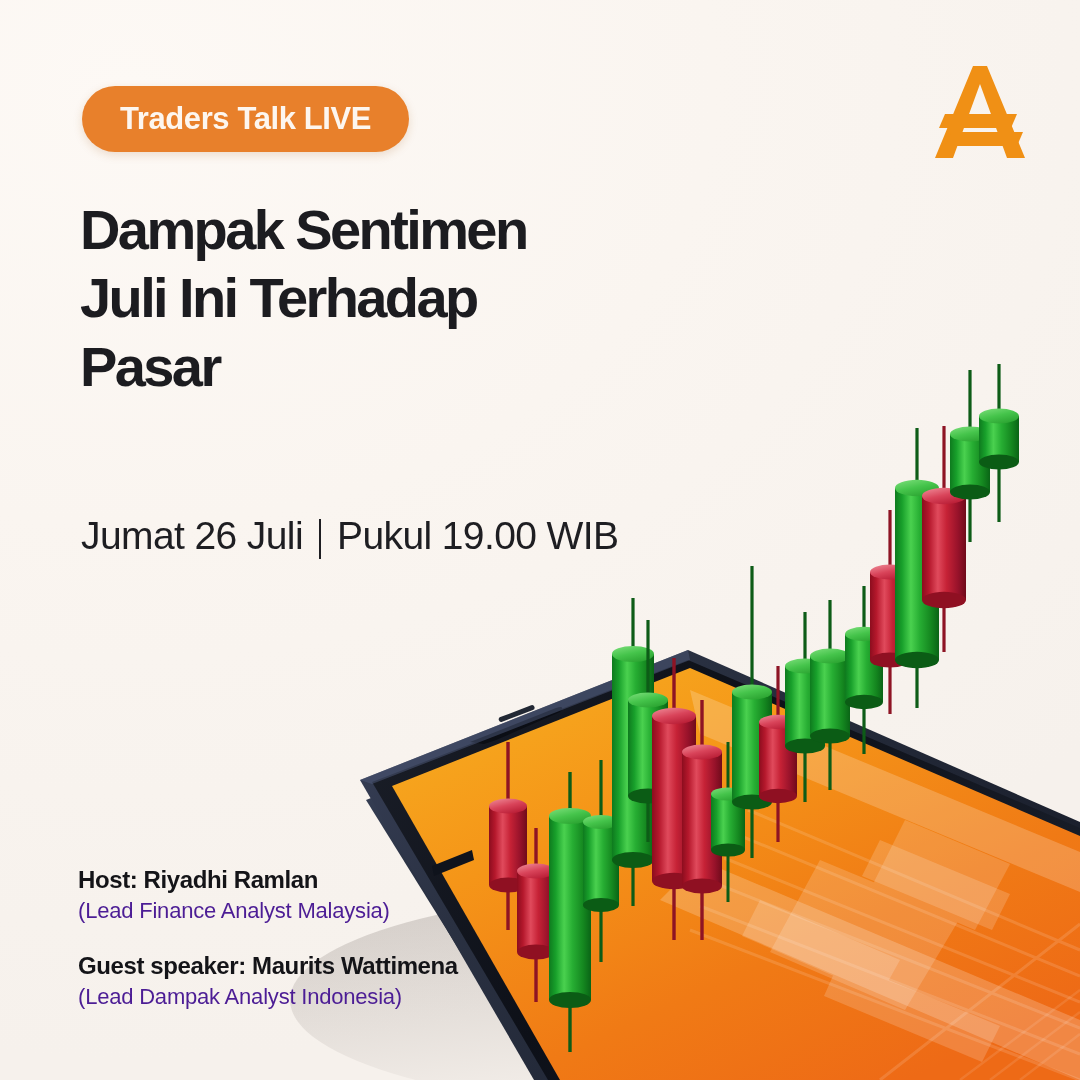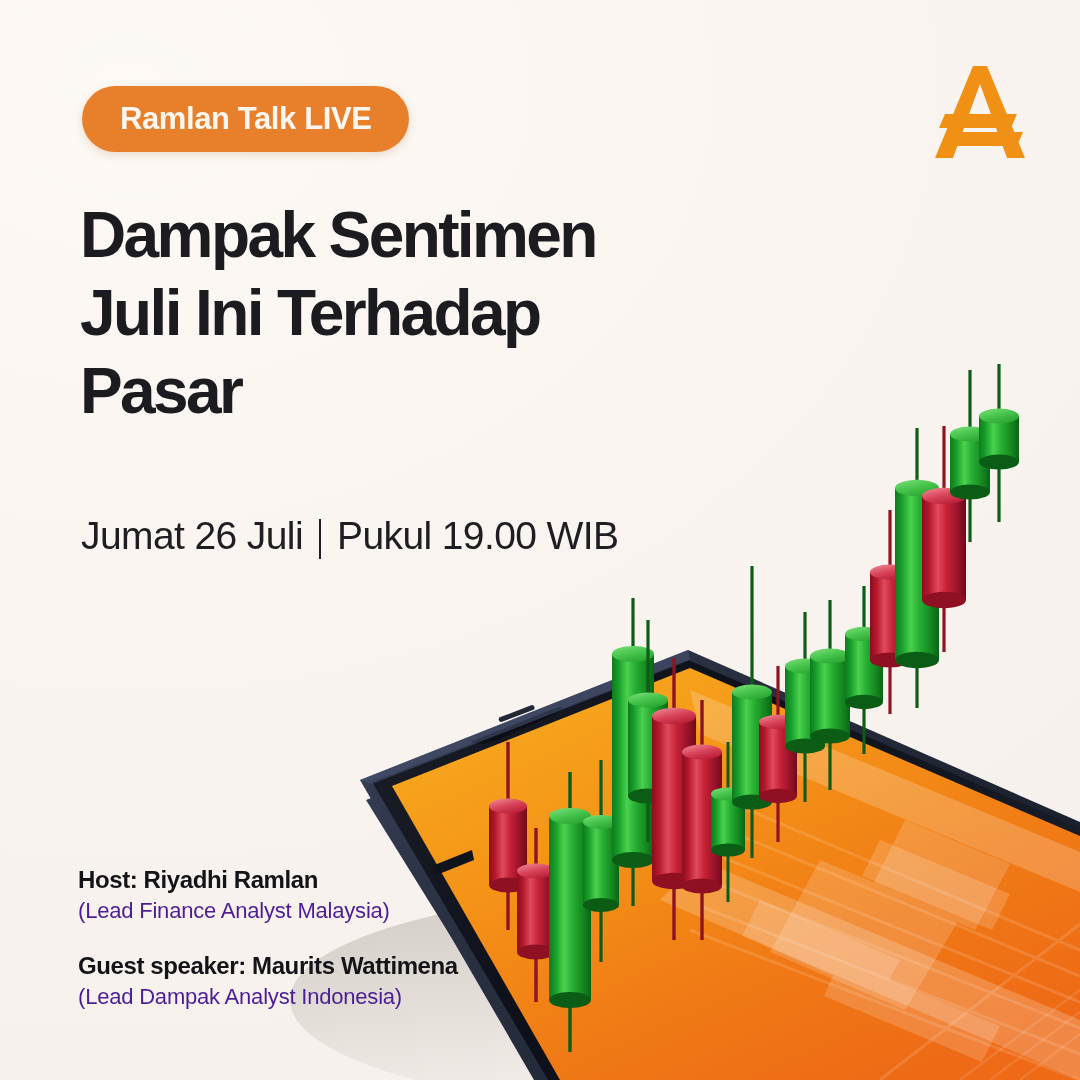--- a/index.html
+++ b/index.html
@@ -57,21 +57,21 @@
     height: 96px;
   }
 
   
   .headline {
     position: absolute;
     left: 80px;
     top: 196px;
     width: 720px;
     color: #1c1c20;
-    font-size: 64px;
+    font-size: 56px;
     line-height: 1.22;
     font-weight: bold;
     letter-spacing: -2.6px;
     margin: 0;
   }
   .headline .ln { display: block; }
 
   
   .dateline {
     position: absolute;
@@ -383,21 +383,21 @@
       <g>
         <line x1="999" y1="364" x2="999" y2="522" stroke="#0d5c17" stroke-width="3.2"></line>
         <rect x="979" y="416" width="40" height="46" fill="url(#gBody)"></rect>
         <ellipse cx="999" cy="462" rx="20" ry="7.6" fill="#0b5c15"></ellipse>
         <ellipse cx="999" cy="416" rx="20" ry="7.6" fill="url(#gTop)"></ellipse>
       </g>
     </g>
   </svg>
 
   <div class="badge">
-    <span class="badge-label">Ramlan Talk LIVE</span>
+    <span class="badge-label">Traders Talk LIVE</span>
   </div>
 
   <svg class="logo" viewBox="0 0 92 96">
     <g fill="#f09015">
       <polygon points="40,4 54,4 92,96 74,96 47,22 20,96 2,96"></polygon>
       <polygon points="12,52 84,52 78,66 6,66"></polygon>
       <polygon points="18,70 90,70 84,84 12,84"></polygon>
     </g>
   </svg>
 

